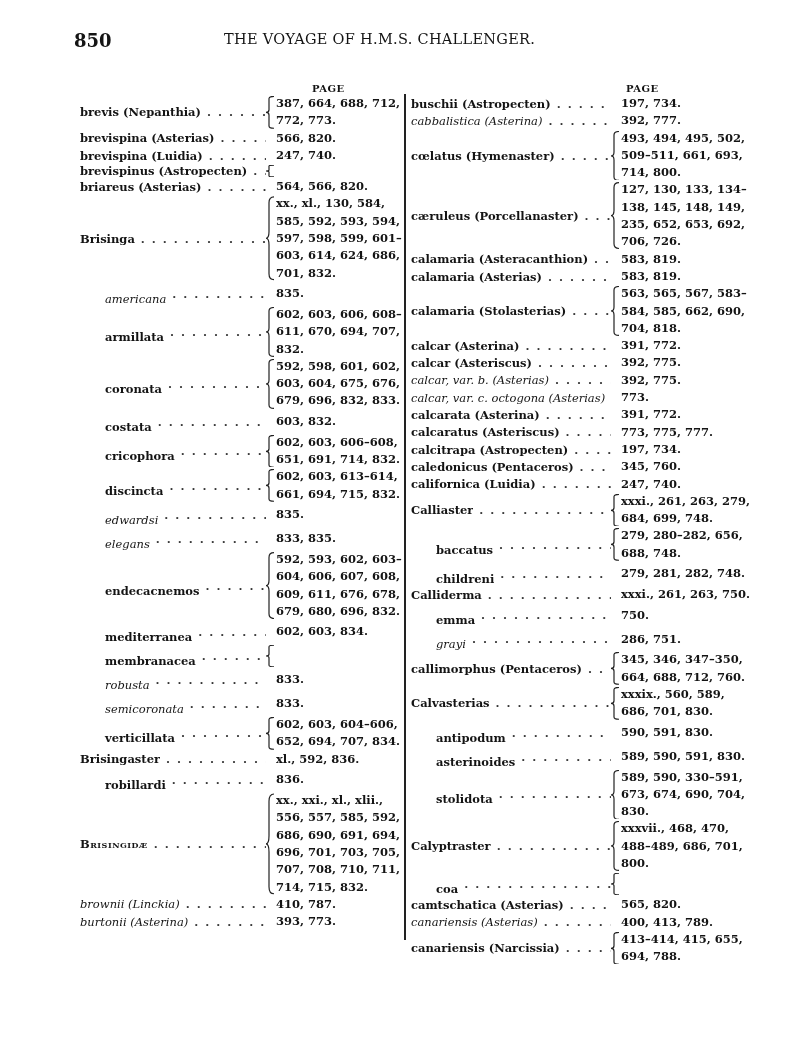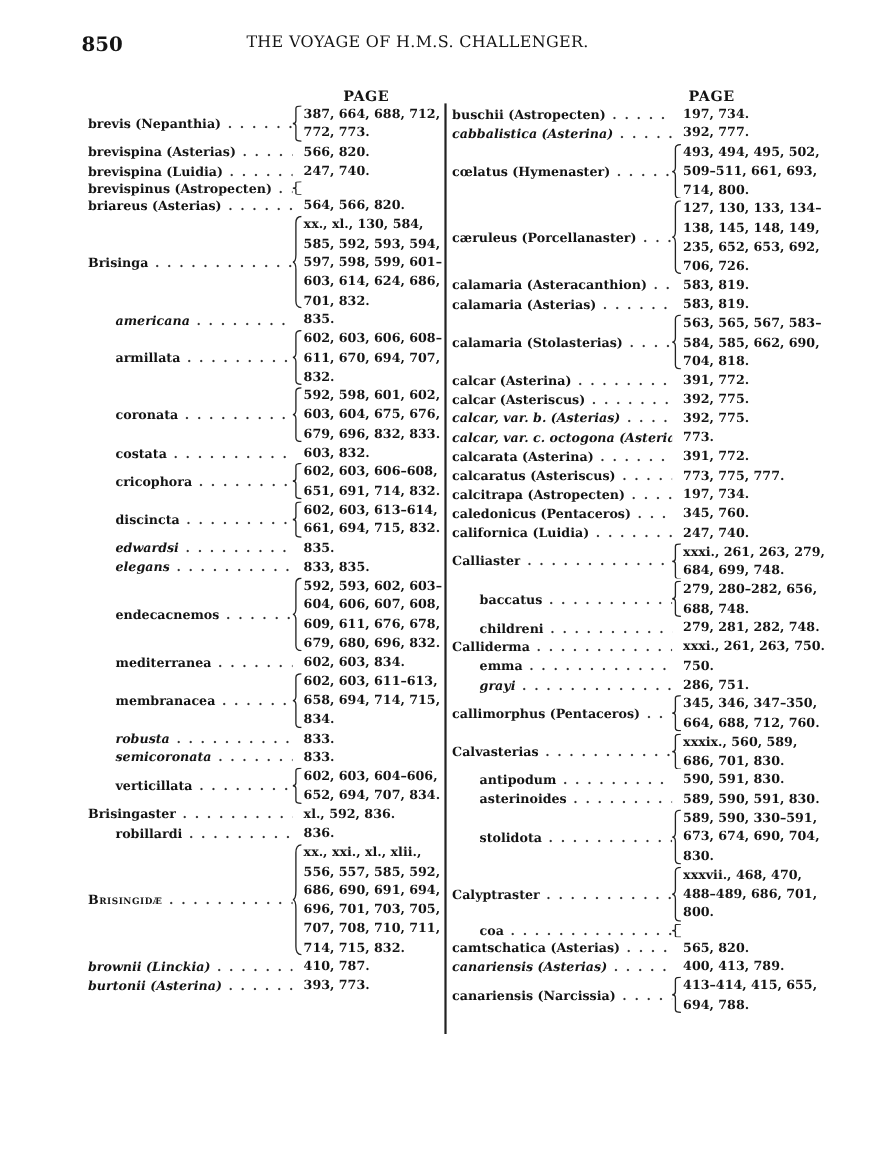--- a/index.html
+++ b/index.html
@@ -19,21 +19,21 @@
     }
     .column {
       position: absolute; top: 82px;
     }
     .col-left { left: 80px; width: 320px; }
     .col-right { left: 411px; width: 370px; }
     .divider {
       position: absolute; left: 404px; top: 94px; width: 1.5px; height: 846px; background: #222;
     }
     .page-label {
-      font-size: 13px; font-weight: bold; letter-spacing: 0.5px; height: 13px; line-height: 13px;
+      font-size: 10px; font-weight: bold; letter-spacing: 0.5px; height: 13px; line-height: 13px;
     }
     .col-left .page-label { padding-left: 232px; }
     .col-right .page-label { padding-left: 215px; }
     .entry {
       display: flex; align-items: center; font-size: 11.5px; font-weight: bold;
     }
     .entry .name {
       white-space: nowrap; overflow: hidden; flex: 0 0 auto;
     }
     .col-left .entry .name-wrap { width: 186px; }
@@ -45,22 +45,22 @@
       flex: 1 1 auto; overflow: hidden; white-space: nowrap; letter-spacing: 7px;
       color: #333; padding-left: 6px; text-align: right;
     }
     .brace {
       width: 10px; flex: 0 0 10px; align-self: stretch; position: relative;
     }
     .brace svg { position: absolute; left: 0; top: 1px; width: 10px; height: calc(100% - 2px); }
     .pages { flex: 1 1 auto; line-height: 17.3px; }
     .pages .line { white-space: nowrap; display: block; }
     .entry.single .pages { line-height: 17.3px; }
-    .indent { padding-left: 25px; }
-    .italic { font-style: italic; font-weight: bold; }
+    .indent { padding-left: 25px; margin-top: 10px; }
+    .italic { font-style: italic; font-weight: normal; }
     .smallcaps { font-variant: small-caps; letter-spacing: 0.5px; }
   </style>
 </head>
 <body>
 
 <div class="running-head">
   <span class="page-number">850</span>
   <span class="running-title">THE VOYAGE OF H.M.S. CHALLENGER.</span>
 </div>
 
@@ -273,25 +273,20 @@
       <div class="entry">
         <div class="name-wrap">
           <span class="name indent">membranacea</span>
           <span class="dots">..................................</span>
         </div>
         <span class="brace">
           <svg viewBox="0 0 10 100" preserveAspectRatio="none">
             <path d="M8 1 Q3 1 3 8 L3 42 Q3 50 0 50 Q3 50 3 58 L3 92 Q3 99 8 99" fill="none" stroke="#222" stroke-width="1.2" vector-effect="non-scaling-stroke"></path>
           </svg>
         </span>
-        <div class="pages">
-          <span class="line">602, 603, 611–613,</span>
-          <span class="line">658, 694, 714, 715,</span>
-          <span class="line">834.</span>
-        </div>
       </div>
       <div class="entry single">
         <div class="name-wrap">
           <span class="name indent italic">robusta</span>
           <span class="dots">..................................</span>
         </div>
         <span class="brace"></span>
         <div class="pages">
           <span class="line">833.</span>
         </div>

